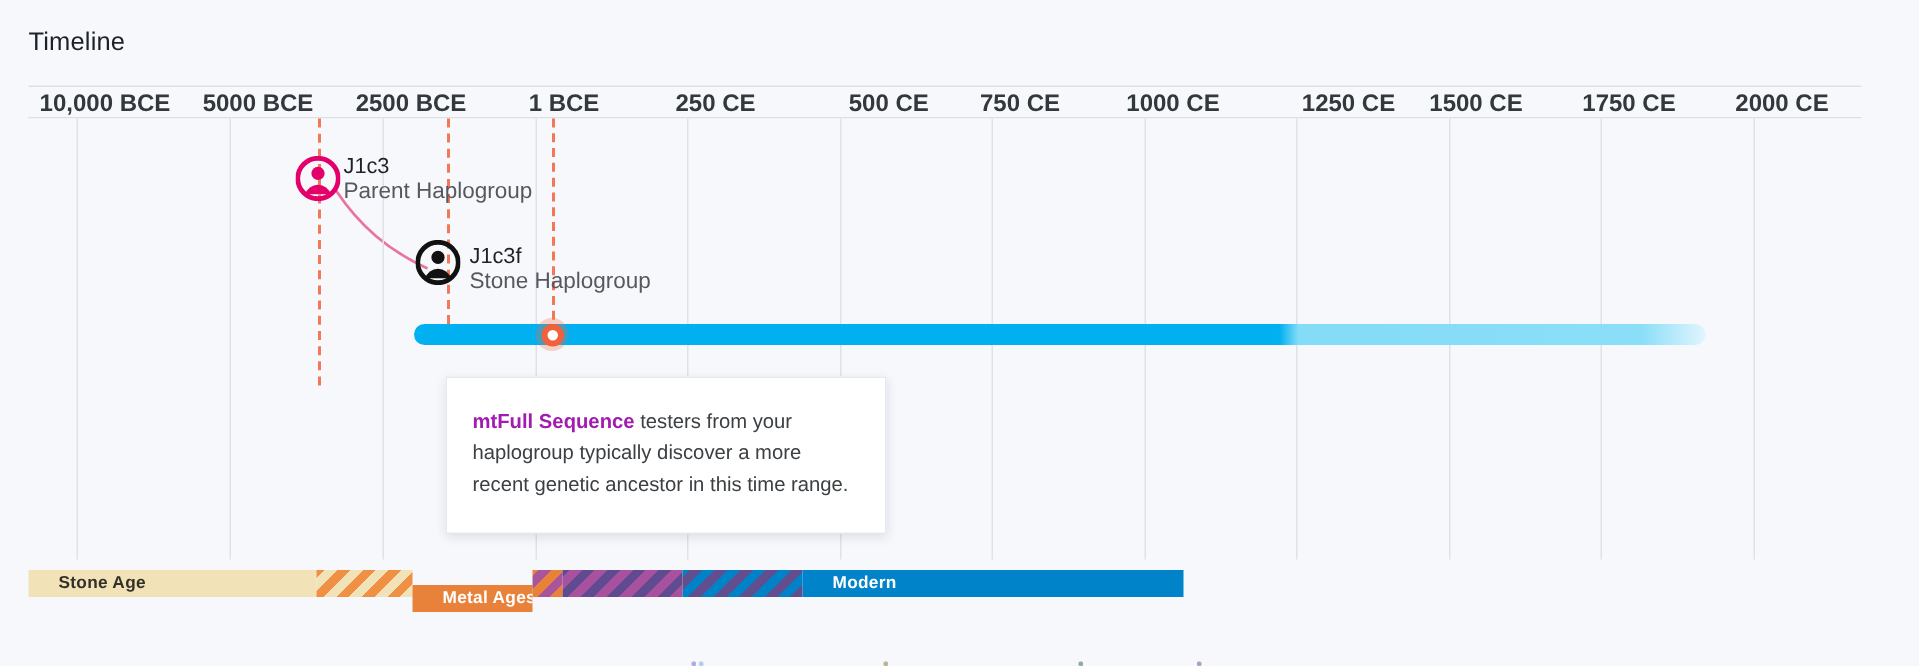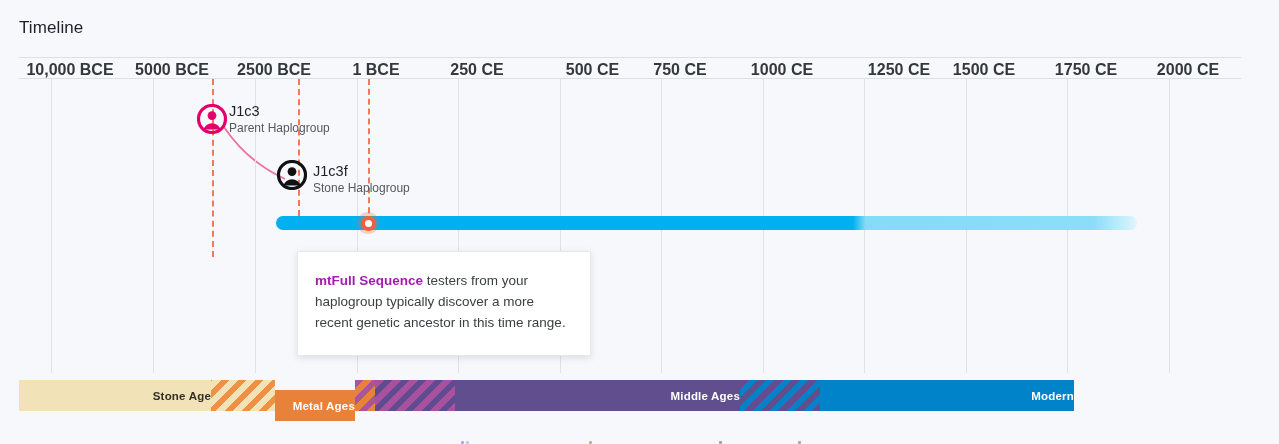--- a/index.html
+++ b/index.html
@@ -95,21 +95,21 @@
     white-space: nowrap;
   }
   .hap-name {
     display: block;
     font-size: 14.5px;
     color: #1d2129;
     line-height: 18px;
   }
   .hap-sub {
     display: block;
-    font-size: 12px;
+    font-size: 15px;
     color: #55595f;
     line-height: 16px;
   }
   .hap-labels.shifted { left: 36px; top: 2px; }
 
   .connector {
     position: absolute;
     left: 0; top: 0;
     width: 1222px; height: 294px;
     pointer-events: none;
@@ -178,24 +178,24 @@
   .era-bar {
     position: absolute;
     left: 19px;
     top: 380px;
     height: 31px;
     width: 1218px;
     display: flex;
   }
   .era-seg {
     position: relative;
-    height: 31px;
+    height: 18px;
     display: flex;
     align-items: center;
-    justify-content: flex-end;
+    justify-content: flex-start;
     overflow: hidden;
     padding-left: 20px;
   }
   .era-label {
     font-size: 11.5px;
     font-weight: 700;
     letter-spacing: 0.2px;
     z-index: 2;
     white-space: nowrap;
   }
@@ -288,23 +288,20 @@
   <div class="era-bar" id="era-bar">
       <div class="era-seg" style="width: 192px; flex: 0 0 192px; background: rgb(242, 226, 184);">
         <span class="era-label" style="color: rgb(51, 48, 42);">Stone Age</span>
       </div>
       <div class="era-seg" style="width: 64px; flex: 0 0 64px; background: repeating-linear-gradient(-45deg, rgb(242, 226, 184) 0px, rgb(242, 226, 184) 6px, rgb(239, 144, 68) 6px, rgb(239, 144, 68) 12px);"></div>
       <div class="era-seg" style="width: 80px; flex: 0 0 80px; background: rgb(232, 130, 58); margin-top: 10px;">
         <span class="era-label" style="color: rgb(255, 255, 255);">Metal Ages</span>
       </div>
       <div class="era-seg" style="width: 11px; flex: 0 0 11px; background: repeating-linear-gradient(-45deg, rgb(232, 130, 58) 0px, rgb(232, 130, 58) 6px, rgb(168, 85, 156) 6px, rgb(168, 85, 156) 12px);"></div>
       <div class="era-seg" style="width: 80px; flex: 0 0 80px; background: repeating-linear-gradient(-45deg, rgb(168, 81, 158) 0px, rgb(168, 81, 158) 6px, rgb(96, 74, 144) 6px, rgb(96, 74, 144) 12px);"></div>
-      <div class="era-seg" style="width: 285px; flex: 0 0 285px; background: rgb(97, 78, 142);">
-        <span class="era-label" style="color: rgb(255, 255, 255);">Middle Ages</span>
-      </div>
       <div class="era-seg" style="width: 80px; flex: 0 0 80px; background: repeating-linear-gradient(-45deg, rgb(97, 78, 142) 0px, rgb(97, 78, 142) 6px, rgb(0, 130, 200) 6px, rgb(0, 130, 200) 12px);"></div>
       <div class="era-seg" style="width: 254px; flex: 0 0 254px; background: rgb(0, 131, 201);">
         <span class="era-label" style="color: rgb(255, 255, 255);">Modern</span>
       </div>
     </div>
 
 <div class="cut-dot" style="left: 461px; background: rgb(107, 107, 214);"></div>
     <div class="cut-dot" style="left: 466px; background: rgb(122, 168, 224);"></div>
     <div class="cut-dot" style="left: 589px; background: rgb(138, 122, 60);"></div>
     <div class="cut-dot" style="left: 719px; background: rgb(63, 111, 74);"></div>

